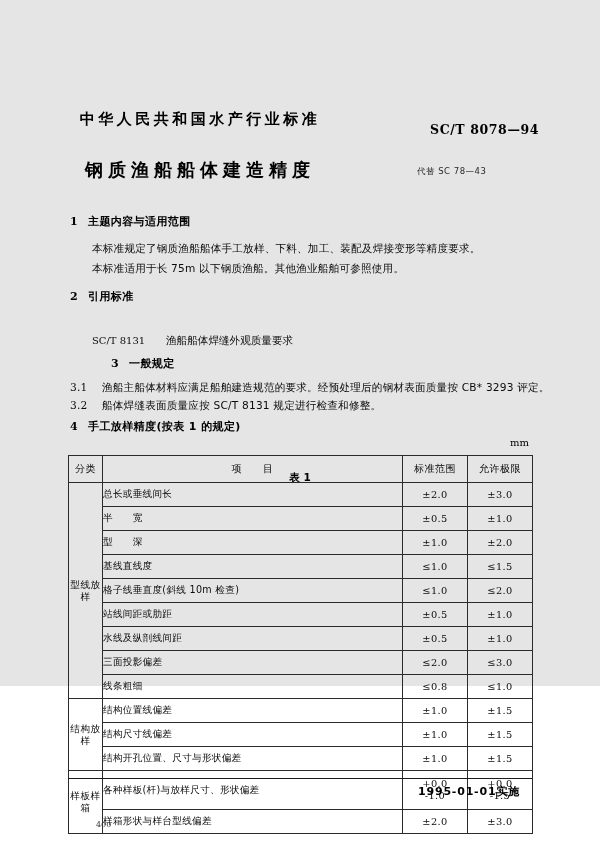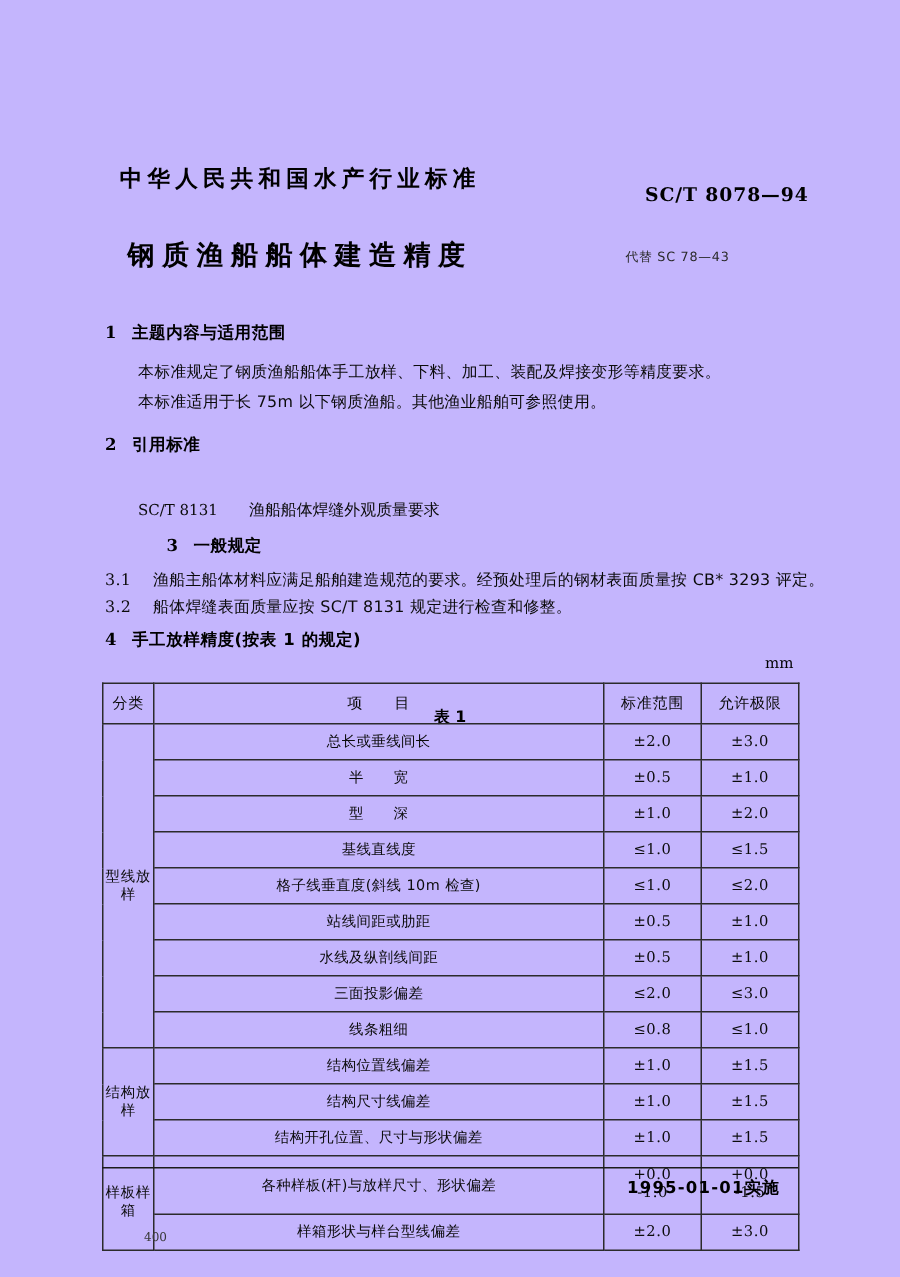--- a/index.html
+++ b/index.html
@@ -12,22 +12,22 @@
     height: 851px;
     position: relative;
     font-family: "DejaVu Sans", "Liberation Sans", sans-serif;
     color: #111111;
     overflow: hidden;
   }
   .page {
     position: absolute;
     left: 0; top: 0;
     width: 600px;
-    height: 851px;
-    background: #c4b5fd;
+    height: 686px;
+    background: #e5e5e5;
   }
 
   
   .hdr-std-title {
     position: absolute;
     left: 0; top: 110px;
     width: 400px;
     text-align: center;
     font-size: 15px;
     font-weight: bold;
@@ -161,21 +161,21 @@
 
   td.group-cell {
     text-align: center;
     font-size: 9.6px;
     letter-spacing: 0.5px;
     line-height: 12px;
     padding: 0 6px;
     word-break: break-all;
   }
   td.item-cell {
-    text-align: center;
+    text-align: left;
     padding-left: 10px;
     height: 23px;
     letter-spacing: 0.3px;
   }
   td.val-cell {
     text-align: center;
     font-family: "DejaVu Serif", "Liberation Serif", serif;
     font-size: 9.8px;
     letter-spacing: 0.4px;
     white-space: pre-line;

